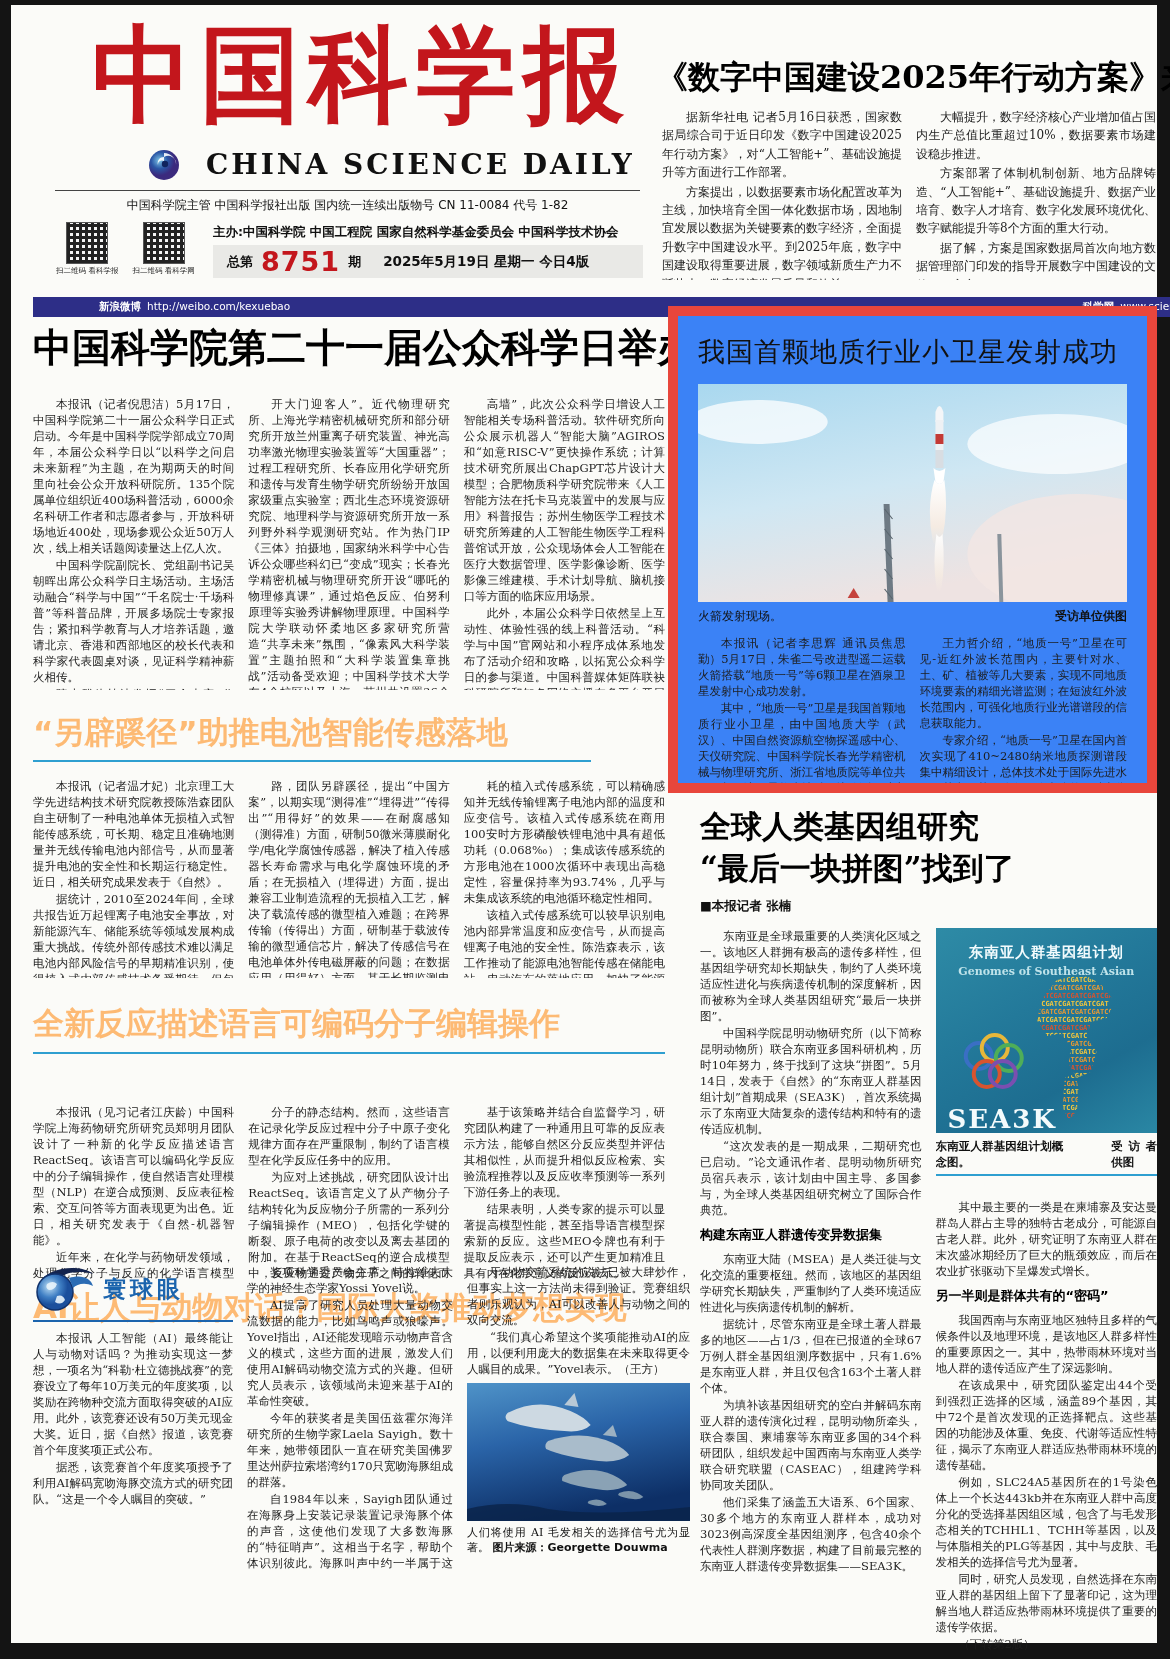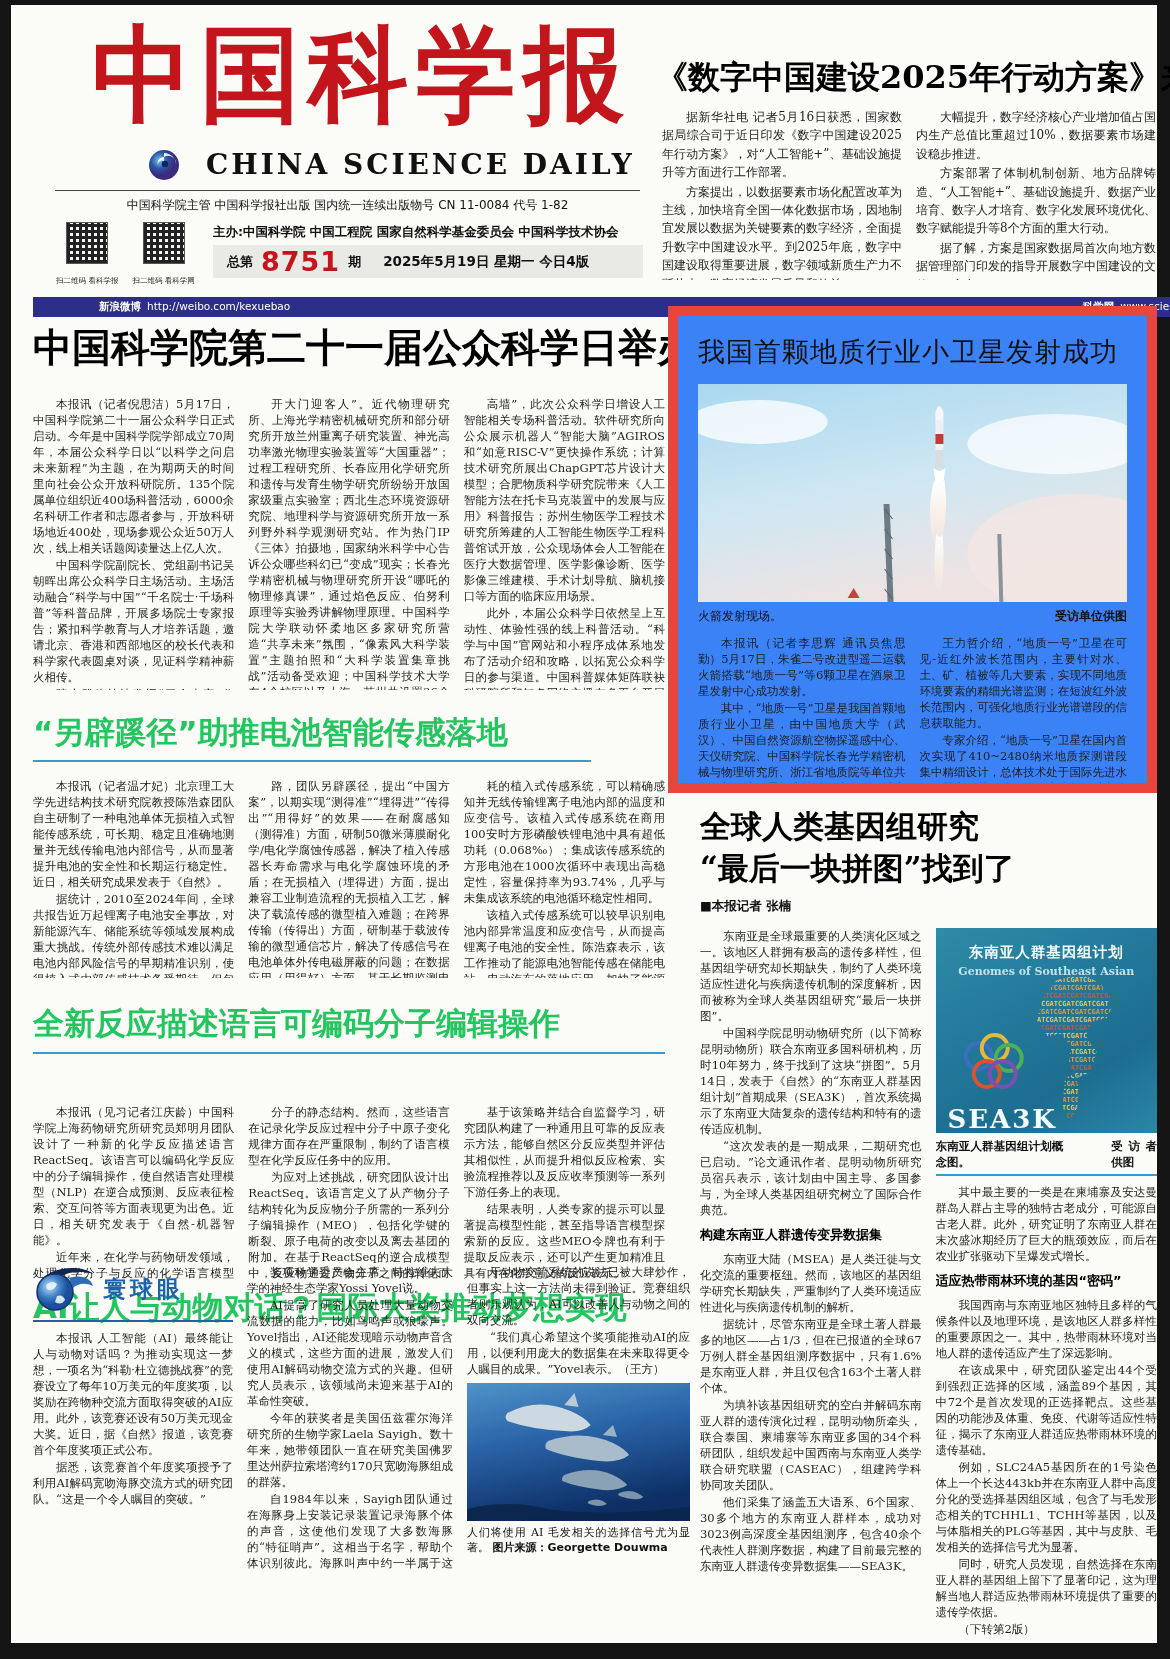--- a/index.html
+++ b/index.html
@@ -23,35 +23,35 @@
   .eng-title{font-family:"DejaVu Serif","Liberation Serif",serif;font-weight:900;font-size:28px;
              letter-spacing:3px;color:#111;}
   .mast-divider{height:1px;background:#444;}
   .info-line{font-size:12px;color:#111;text-align:center;font-weight:500;}
   .org-line{font-size:12.5px;font-weight:bold;color:#111;}
   .issue-bar{background:#e9e9e6;display:flex;align-items:center;padding:0 14px;gap:8px;height:33px;}
   .issue-label{font-size:13px;font-weight:bold;color:#111;}
   .issue-no{font-size:27px;font-weight:900;color:#c3161c;letter-spacing:1px;line-height:1;}
   .issue-date{font-size:13.5px;font-weight:bold;color:#111;margin-left:14px;}
   .qr-wrap{display:flex;gap:14px;}
-  .qr-cell{display:flex;flex-direction:column;align-items:center;gap:12px;}
+  .qr-cell{display:flex;flex-direction:column;align-items:center;gap:2px;}
   .qr{width:40px;height:40px;border:1px solid #555;
       background:
         repeating-linear-gradient(0deg,#222 0 3px,transparent 3px 6px),
         repeating-linear-gradient(90deg,#222 0 3px,#f5f5f5 3px 6px);}
   .qr-label{font-size:7.5px;color:#222;white-space:nowrap;}
   
   .weibo-bar{background:#2d2e87;color:#fff;display:flex;justify-content:space-between;
              align-items:center;font-size:10.5px;padding:0 60px 0 66px;height:20px;}
   .weibo-bar b{font-weight:bold;margin-right:6px;}
   
   .hl-main{font-size:39px;font-weight:900;color:#000;letter-spacing:0px;line-height:1.2;
            font-family:"DejaVu Sans",sans-serif;text-align:center;white-space:nowrap;}
   .hl-serif{font-family:"DejaVu Serif","Liberation Serif",serif;font-weight:900;color:#000;}
-  .hl-sub{font-size:31px;font-weight:600;color:#22c55e;font-family:"DejaVu Sans",sans-serif;
+  .hl-sub{font-size:31px;font-weight:600;color:#fdba74;font-family:"DejaVu Sans",sans-serif;
           white-space:nowrap;}
   .blue-rule{height:2px;background:#2f9fd0;}
   
   .red-box{border:10px solid #e8463c;background:#3b82f6;box-sizing:border-box;padding:14px 20px 12px;}
   .sat-headline{font-size:27px;font-weight:500;color:#111;letter-spacing:1px;margin:4px 0 14px;
                 font-family:"DejaVu Sans",sans-serif;white-space:nowrap;}
   .photo-caption{display:flex;justify-content:space-between;align-items:baseline;
                  font-family:"DejaVu Serif",serif;font-size:12px;color:#111;margin-top:6px;}
   .photo-caption .src{font-weight:bold;font-family:"DejaVu Sans",sans-serif;}
   
@@ -60,21 +60,21 @@
   .byline{font-size:12.5px;font-weight:bold;color:#111;}
   .poster{position:relative;width:100%;height:205px;overflow:hidden;
           background:linear-gradient(150deg,#2e8ba6 0%,#23799a 40%,#1d6d90 70%,#2a87a4 100%);}
   .poster-title{position:absolute;top:16px;width:100%;text-align:center;color:#f2fbfd;
                 font-weight:bold;font-size:14.5px;letter-spacing:1px;}
   .poster-sub{position:absolute;top:36px;width:100%;text-align:center;color:#bfe3ea;
               font-weight:bold;font-size:11px;}
   .poster-sea3k{position:absolute;left:12px;bottom:6px;color:#f4fbfc;font-weight:bold;
                 font-size:26px;letter-spacing:2px;}
   .poster-cap{display:flex;justify-content:space-between;font-size:11.5px;font-weight:bold;
-              color:#111;padding:5px 0 4px;border-bottom:2px solid #2f9fd0;margin-bottom:8px;
+              color:#111;padding:5px 0 4px;border-bottom:2px solid #2f9fd0;margin-bottom:23px;
               font-family:"DejaVu Sans",sans-serif;gap:48px;}
   
   .globe-block{display:flex;align-items:center;gap:8px;border-bottom:2px solid #1b64ad;
                padding-bottom:6px;margin-bottom:8px;}
   .globe-label{color:#1b64ad;font-weight:bold;font-size:23px;letter-spacing:4px;}
   .img-caption{font-family:"DejaVu Serif",serif;font-size:11px;line-height:15px;color:#111;
                margin-top:4px;text-align:justify;}
   .img-caption .src{font-weight:bold;font-family:"DejaVu Sans",sans-serif;}
 </style>
 </head>
@@ -362,21 +362,21 @@
           </g>
         </svg>
         <div class="poster-sea3k">SEA3K</div>
       </div>
       <div class="poster-cap">
         <span>东南亚人群基因组计划概念图。</span>
         <span>受访者供图</span>
       </div>
       <div>
           <p class="para">其中最主要的一类是在柬埔寨及安达曼群岛人群占主导的独特古老成分，可能源自古老人群。此外，研究证明了东南亚人群在末次盛冰期经历了巨大的瓶颈效应，而后在农业扩张驱动下呈爆发式增长。</p>
-          <p class="col-subhead">适应热带雨林环境的基因“密码”</p>
+          <p class="col-subhead">另一半则是群体共有的“密码”</p>
           <p class="para">我国西南与东南亚地区独特且多样的气候条件以及地理环境，是该地区人群多样性的重要原因之一。其中，热带雨林环境对当地人群的遗传适应产生了深远影响。</p>
           <p class="para">在该成果中，研究团队鉴定出44个受到强烈正选择的区域，涵盖89个基因，其中72个是首次发现的正选择靶点。这些基因的功能涉及体重、免疫、代谢等适应性特征，揭示了东南亚人群适应热带雨林环境的遗传基础。</p>
           <p class="para">例如，SLC24A5基因所在的1号染色体上一个长达443kb并在东南亚人群中高度分化的受选择基因组区域，包含了与毛发形态相关的TCHHL1、TCHH等基因，以及与体脂相关的PLG等基因，其中与皮肤、毛发相关的选择信号尤为显著。</p>
           <p class="para">同时，研究人员发现，自然选择在东南亚人群的基因组上留下了显著印记，这为理解当地人群适应热带雨林环境提供了重要的遗传学依据。</p>
           <p class="para">（下转第2版）</p>
         </div>
     </div>
   </div>
 </div>
 

